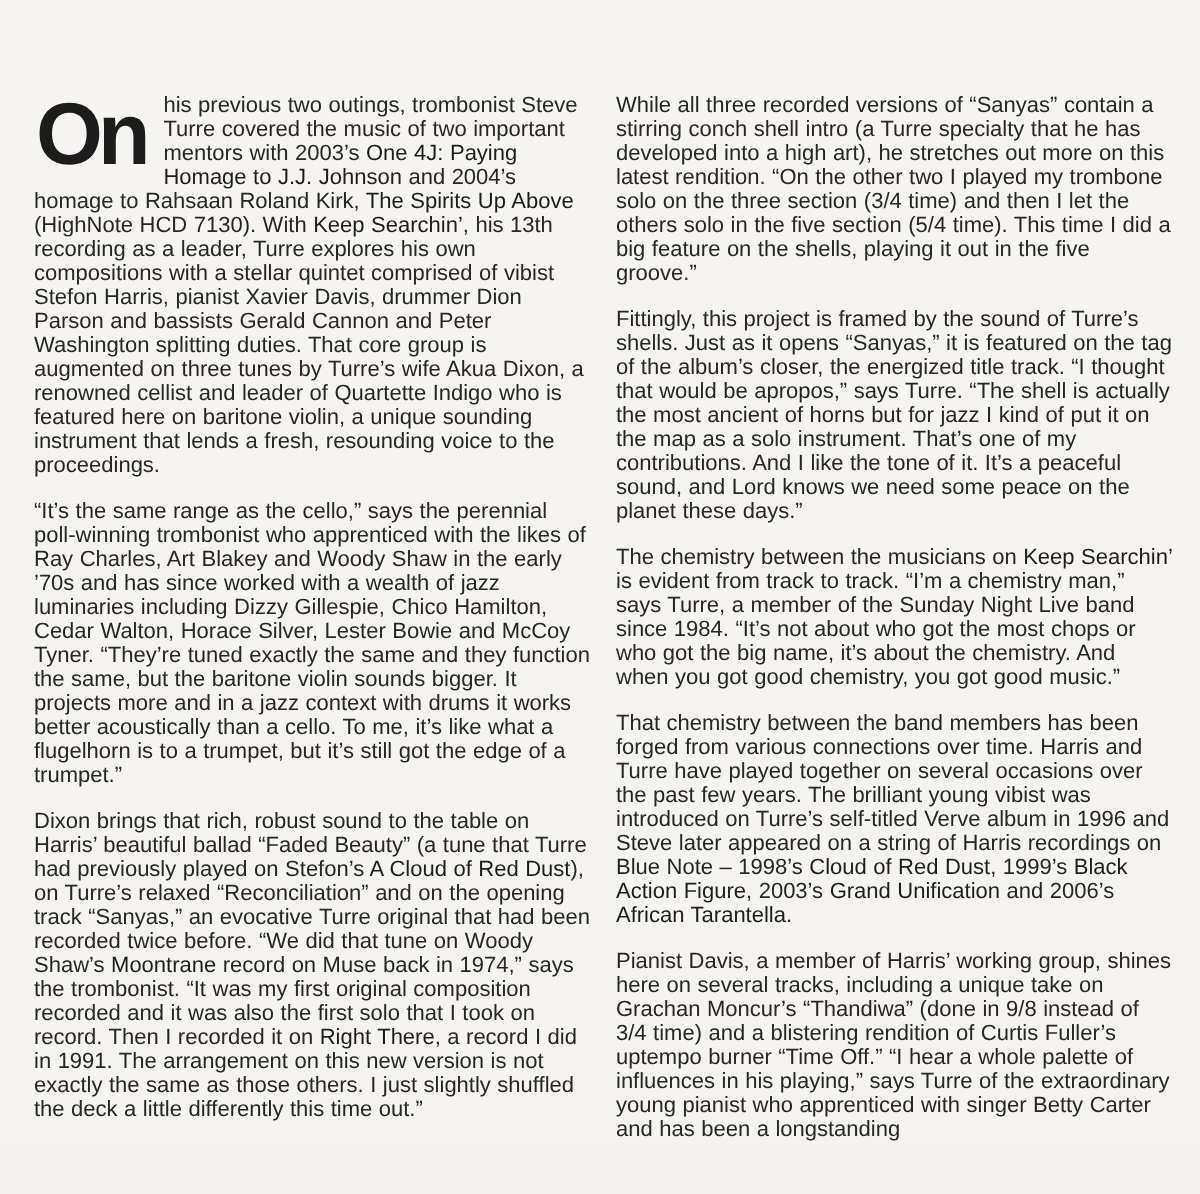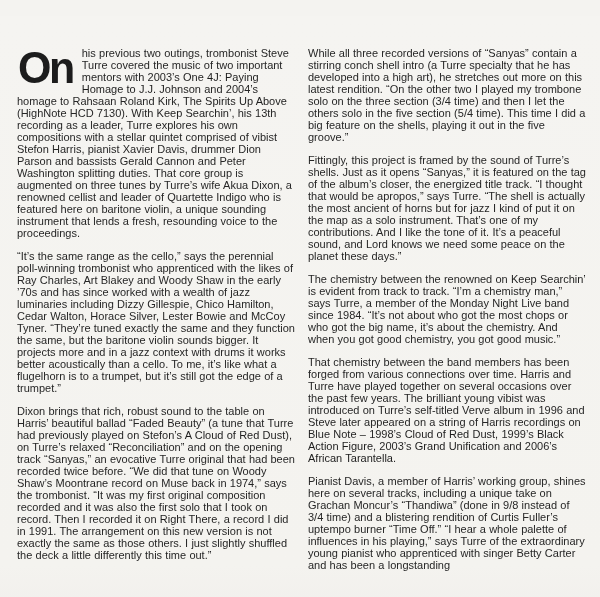--- a/index.html
+++ b/index.html
@@ -66,19 +66,19 @@
 <div class="page">
   <div class="columns">
     <div class="col">
         <p class="para"><span class="dropcap">On</span><span>his previous two outings, trombonist Steve Turre covered the music of two important mentors with 2003’s </span><b>One 4J: Paying Homage to J.J. Johnson</b><span> and 2004’s homage to Rahsaan Roland Kirk, </span><b>The Spirits Up Above</b><span> (HighNote HCD 7130). With </span><b>Keep Searchin’</b><span>, his 13th recording as a leader, Turre explores his own compositions with a stellar quintet comprised of vibist Stefon Harris, pianist Xavier Davis, drummer Dion Parson and bassists Gerald Cannon and Peter Washington splitting duties. That core group is augmented on three tunes by Turre’s wife Akua Dixon, a renowned cellist and leader of Quartette Indigo who is featured here on baritone violin, a unique sounding instrument that lends a fresh, resounding voice to the proceedings.</span></p>
         <p class="para"><span>“It’s the same range as the cello,” says the perennial poll-winning trombonist who apprenticed with the likes of Ray Charles, Art Blakey and Woody Shaw in the early ’70s and has since worked with a wealth of jazz luminaries including Dizzy Gillespie, Chico Hamilton, Cedar Walton, Horace Silver, Lester Bowie and McCoy Tyner. “They’re tuned exactly the same and they function the same, but the baritone violin sounds bigger. It projects more and in a jazz context with drums it works better acoustically than a cello. To me, it’s like what a flugelhorn is to a trumpet, but it’s still got the edge of a trumpet.”</span></p>
         <p class="para"><span>Dixon brings that rich, robust sound to the table on Harris’ beautiful ballad “Faded Beauty” (a tune that Turre had previously played on Stefon’s </span><b>A Cloud of Red Dust</b><span>), on Turre’s relaxed “Reconciliation” and on the opening track “Sanyas,” an evocative Turre original that had been recorded twice before. “We did that tune on Woody Shaw’s </span><b>Moontrane</b><span> record on Muse back in 1974,” says the trombonist. “It was my first original composition recorded and it was also the first solo that I took on record. Then I recorded it on </span><b>Right There</b><span>, a record I did in 1991. The arrangement on this new version is not exactly the same as those others. I just slightly shuffled the deck a little differently this time out.”</span></p>
       </div>
     <div class="col">
         <p class="para"><span>While all three recorded versions of “Sanyas” contain a stirring conch shell intro (a Turre specialty that he has developed into a high art), he stretches out more on this latest rendition. “On the other two I played my trombone solo on the three section (3/4 time) and then I let the others solo in the five section (5/4 time). This time I did a big feature on the shells, playing it out in the five groove.”</span></p>
         <p class="para"><span>Fittingly, this project is framed by the sound of Turre’s shells. Just as it opens “Sanyas,” it is featured on the tag of the album’s closer, the energized title track. “I thought that would be apropos,” says Turre. “The shell is actually the most ancient of horns but for jazz I kind of put it on the map as a solo instrument. That’s one of my contributions. And I like the tone of it. It’s a peaceful sound, and Lord knows we need some peace on the planet these days.”</span></p>
-        <p class="para"><span>The chemistry between the renowned on </span><b>Keep Searchin’</b><span> is evident from track to track. “I’m a chemistry man,” says Turre, a member of the Monday Night Live band since 1984. “It’s not about who got the most chops or who got the big name, it’s about the chemistry. And when you got good chemistry, you got good music.”</span></p>
+        <p class="para"><span>The chemistry between the musicians on </span><b>Keep Searchin’</b><span> is evident from track to track. “I’m a chemistry man,” says Turre, a member of the Sunday Night Live band since 1984. “It’s not about who got the most chops or who got the big name, it’s about the chemistry. And when you got good chemistry, you got good music.”</span></p>
         <p class="para"><span>That chemistry between the band members has been forged from various connections over time. Harris and Turre have played together on several occasions over the past few years. The brilliant young vibist was introduced on Turre’s self-titled Verve album in 1996 and Steve later appeared on a string of Harris recordings on Blue Note – 1998’s </span><b>Cloud of Red Dust</b><span>, 1999’s </span><b>Black Action Figure</b><span>, 2003’s </span><b>Grand Unification</b><span> and 2006’s </span><b>African Tarantella</b><span>.</span></p>
         <p class="para"><span>Pianist Davis, a member of Harris’ working group, shines here on several tracks, including a unique take on Grachan Moncur’s “Thandiwa” (done in 9/8 instead of 3/4 time) and a blistering rendition of Curtis Fuller’s uptempo burner “Time Off.” “I hear a whole palette of influences in his playing,” says Turre of the extraordinary young pianist who apprenticed with singer Betty Carter and has been a longstanding</span></p>
       </div>
   </div>
   <div class="scan-edge"></div>
 </div>
 
 </body></html>

